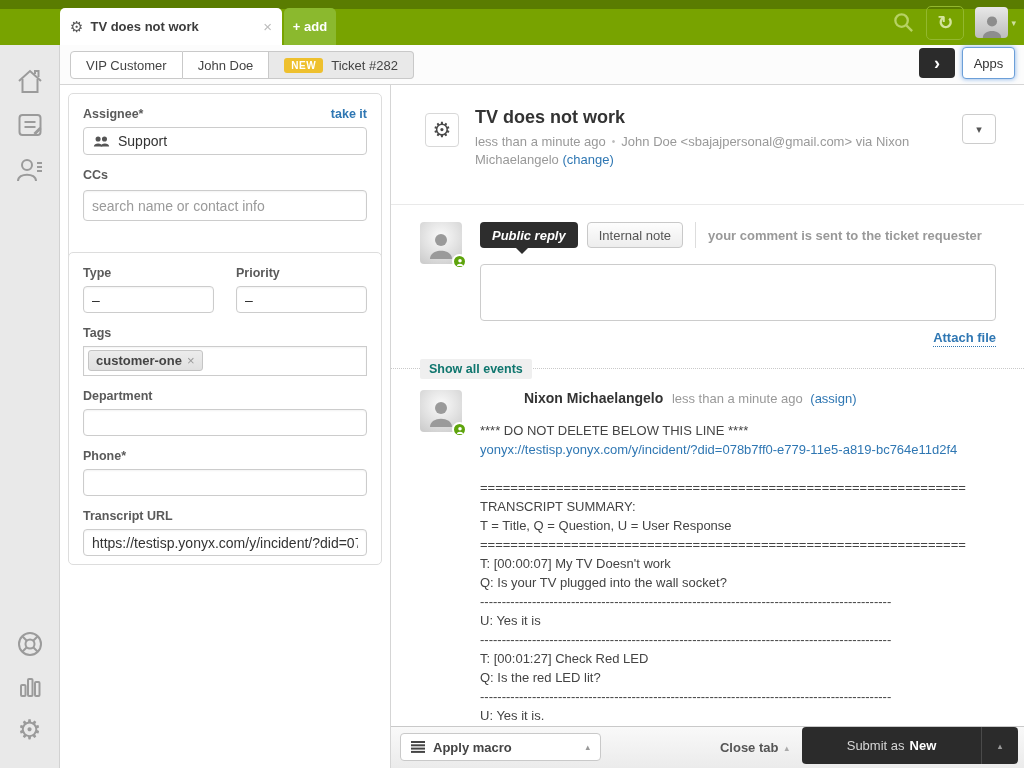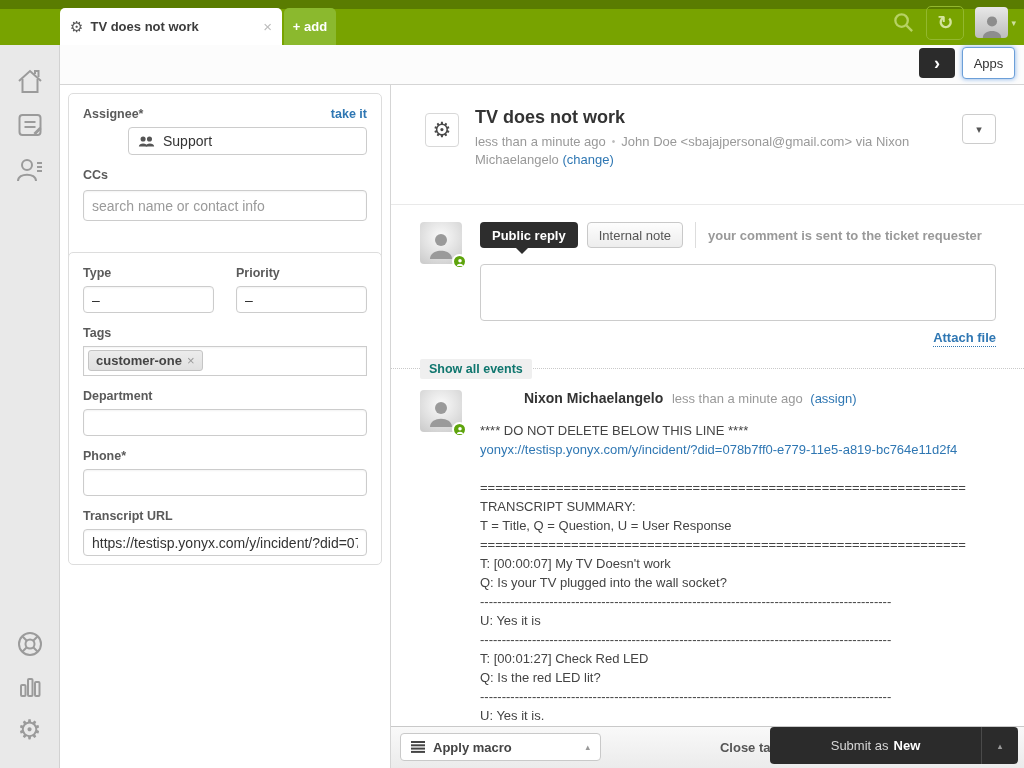--- a/index.html
+++ b/index.html
@@ -60,21 +60,21 @@
           padding:13px 14px 15px; background:#fff; }
   .fbox1 { top:8px; height:169px; }
   .fbox2 { top:167px; height:313px; }
   .flabel { font-size:12.5px; font-weight:bold; color:#5a5a5a; margin-bottom:6px; }
   .frow { display:flex; justify-content:space-between; align-items:baseline; }
   .take-it { font-size:12.5px; font-weight:bold; color:#2f77b3; text-decoration:none; }
   .finput { width:100%; height:27px; border:1px solid #ccc; border-radius:4px; padding:0 8px;
             font-size:14px; color:#333; font-family:inherit; background:#fff;
             box-shadow:inset 0 1px 2px rgba(0,0,0,.05); }
   .assignee-box { display:flex; align-items:center; gap:8px; height:28px; border:1px solid #ccc;
-                  border-radius:4px; padding:0 9px; cursor:pointer;margin-left:45px; }
+                  border-radius:4px; padding:0 9px; cursor:pointer; }
   .assignee-box span.val { font-size:14px; color:#333; }
   .ccs-input { height:31px; margin-top:2px; }
   .ccs-input::placeholder { color:#9a9a9a; }
   .two-col { display:flex; gap:22px; }
   .two-col > div { width:134px; }
   .mt { margin-top:13px; }
   .tags-box { height:30px; border:1px solid #ccc; border-radius:0; padding:3px 4px;
               box-shadow:inset 0 1px 2px rgba(0,0,0,.05); }
   .tag-chip { display:inline-flex; align-items:center; gap:5px; background:linear-gradient(#ececec,#e0e0e0);
               border:1px solid #c5c5c5; border-radius:3px; padding:2px 7px; font-size:13px;
@@ -97,21 +97,21 @@
 
   .avatar { width:42px; height:42px; border-radius:4px; position:absolute;
             background:radial-gradient(circle at 50% 35%, #fafafa 0%, #e0e0e0 55%, #c9c9c9 100%); }
   .avatar svg { position:absolute; left:50%; top:55%; transform:translate(-50%,-50%); }
   .presence { position:absolute; right:-5px; bottom:-5px; width:15px; height:15px; border-radius:50%;
               background:#5ea40c; border:2px solid #fff; display:flex; align-items:center; justify-content:center; }
   .reply-avatar { left:29px; top:137px; }
 
   .tabs-row { position:absolute; left:89px; top:137px; display:flex; align-items:center; gap:9px; }
   .tab-public { position:relative; background:#2d2d2d; color:#fff; font-weight:bold; font-size:13px;
-                height:26px; padding:0 12px; border-radius:4px; display:flex; align-items:center; cursor:pointer; }
+                height:26px; padding:0 12px; border-radius:4px; display:flex; align-items:center; cursor:pointer;font-style:italic; }
   .tab-public:after { content:""; position:absolute; left:36px; bottom:-6px; border:6px solid transparent;
                       border-top-color:#2d2d2d; border-bottom:none; }
   .tab-internal { background:linear-gradient(#fdfdfd,#ededed); border:1px solid #c9c9c9; color:#555;
                   font-size:13px; height:26px; padding:0 11px; border-radius:4px; display:flex;
                   align-items:center; cursor:pointer; }
   .tabs-sep { width:1px; height:26px; background:#ddd; margin:0 3px; }
   .reply-hint { color:#999; font-size:13px; font-weight:bold; }
   .reply-ta { position:absolute; left:89px; top:179px; width:516px; height:57px; border:1px solid #ccc;
               border-radius:4px; resize:none; font-family:inherit; font-size:13px; padding:6px 8px; }
   .attach { position:absolute; right:28px; top:245px; color:#2f77b3; font-size:13px; font-weight:bold;
@@ -135,21 +135,21 @@
              background:linear-gradient(#f9f9f9,#ebebeb); border-top:1px solid #c9c9c9; z-index:5; }
   .macro-btn { position:absolute; left:9px; top:6px; width:201px; height:28px; background:#fff;
                border:1px solid #c9c9c9; border-radius:4px; display:flex; align-items:center;
                padding:0 10px; gap:8px; cursor:pointer; }
   .macro-label { font-weight:bold; font-size:13px; color:#444; }
   .macro-caret { margin-left:auto; color:#999; font-size:9px; }
   .closetab { position:absolute; right:235px; top:13px; display:flex; align-items:center; gap:6px;
               cursor:pointer; }
   .closetab-label { font-weight:bold; font-size:13px; color:#555; }
   .closetab-caret { color:#aaa; font-size:9px; }
-  .submit-btn { position:absolute; right:6px; top:0; width:248px; height:37px; background:#2b2b2b;
+  .submit-btn { position:absolute; right:6px; top:0; width:216px; height:37px; background:#2b2b2b;
                 border-radius:4px; display:flex; align-items:stretch; cursor:pointer; }
   .submit-main { flex:1; display:flex; align-items:center; justify-content:center; gap:5px; font-size:13px; }
   .submit-prefix { color:#d6d6d6; }
   .submit-status { color:#fff; font-weight:bold; }
   .submit-caret { width:37px; border-left:1px solid #4a4a4a; display:flex; align-items:center;
                   justify-content:center; color:#9a9a9a; font-size:9px; }
 </style>
 </head>
 <body>
 
@@ -176,20 +176,28 @@
           <circle cx="12" cy="8" r="5.5" fill="#8d8d8d"></circle>
           <path d="M2 26 C2 16 22 16 22 26 Z" fill="#8d8d8d"></path>
         </svg>
       </span>
       <span class="avatar-caret">▾</span>
     </div>
   </div>
 </div>
 
 <div class="crumb-row">
+  <div class="crumbs">
+    <div class="crumb first">VIP Customer</div>
+    <div class="crumb">John Doe</div>
+    <div class="crumb ticket">
+      <span class="new-badge">NEW</span>
+      <span>Ticket #282</span>
+    </div>
+  </div>
   <div class="collapse-btn">
     <span>›</span>
   </div>
   <div class="apps-btn">Apps</div>
 </div>
 
 <div class="sidebar">
   <span class="side-ic ic-home">
     <svg width="28" height="27" viewBox="0 0 28 27" fill="none" stroke="#9b9b9b" stroke-width="2">
       <path d="M3 13 L14 3 L25 13"></path>

